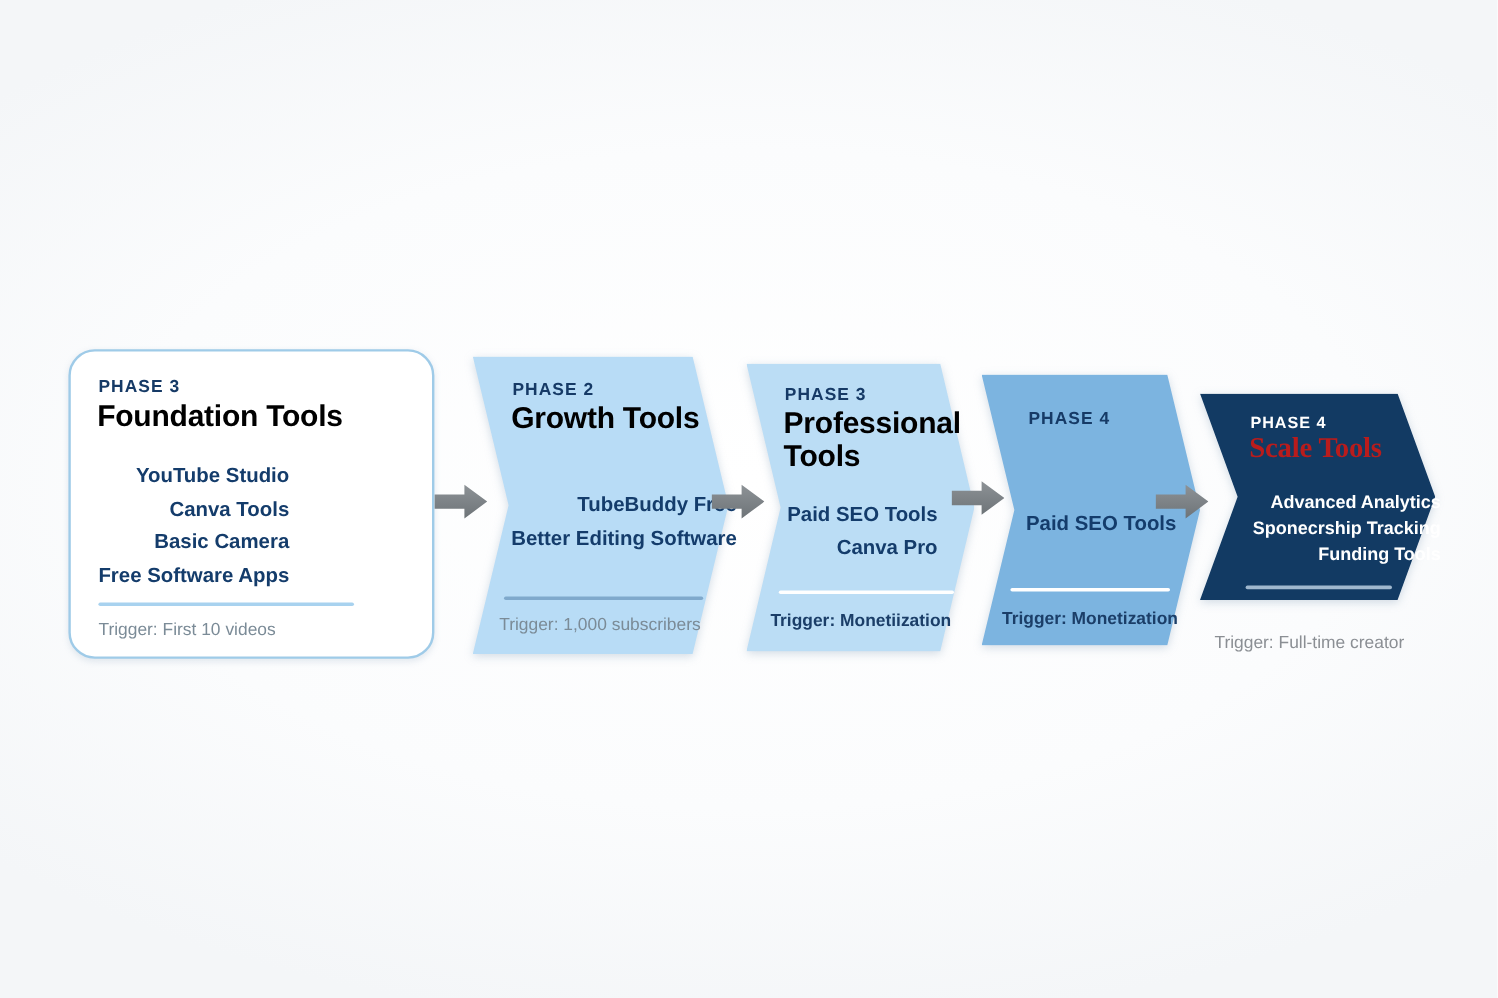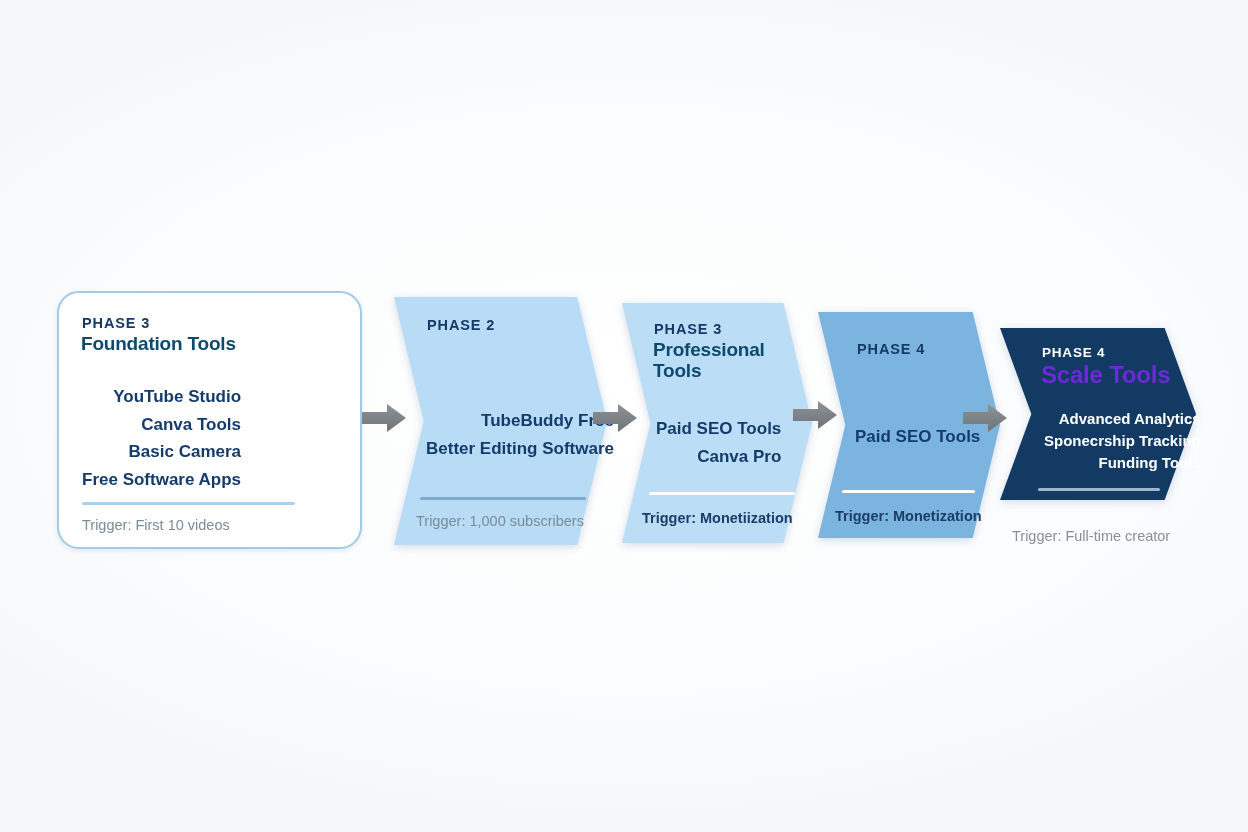--- a/index.html
+++ b/index.html
@@ -83,24 +83,24 @@
     position: absolute;
     font-size: 14.5px;
     font-weight: bold;
     letter-spacing: 0.06em;
     color: #163a66;
     white-space: nowrap;
   }
 
   .phase-title {
     position: absolute;
-    font-size: 19px;
+    font-size: 25px;
     font-weight: bold;
     line-height: 1.08;
-    color: #0c4a6e;
+    color: #000000;
     letter-spacing: -0.2px;
   }
 
   .tool-list {
     position: absolute;
     font-size: 17px;
     font-weight: bold;
     line-height: 1.62;
     color: #143c6b;
     white-space: nowrap;
@@ -119,21 +119,21 @@
     font-size: 14.5px;
     color: #7b8b97;
     white-space: nowrap;
   }
 
   
   .trigger.dark-on-blue { color: #1b3e68; font-weight: bold; }
   .divider.white { background: #ffffff; }
   .divider.softwhite { background: #cfe2f2; }
 
-  .phase-title.light { color: #6d28d9; }
+  .phase-title.light { color: #b91c1c; font-family: Liberation Serif, serif; }
   .phase-label.light { color: #ffffff; }
   .tool-list.light { color: #ffffff; }
   .trigger.gray-out { color: #8b8f94; }
 
   
   .arrow {
     position: absolute;
     width: 44px;
     height: 30px;
   }
@@ -176,20 +176,21 @@
     </div>
 
     <div class="phase" style="left:394px; top:297px; width:213px; height:248px;">
       <div class="phase-inner">
         <div class="shape-chevron">
           <div class="fill" style="background:#b8dcf6;
                clip-path: polygon(0% 0%, 86% 0%, 100% 50%, 86% 100%, 0% 100%, 14% 50%);"></div>
         </div>
         <div class="content">
           <div class="phase-label" style="left:33px; top:20px;">PHASE 2</div>
+          <div class="phase-title" style="left:32px; top:39px; width:185px;">Growth Tools</div>
           <div class="tool-list" style="left:32px; top:110px;">
             <div>TubeBuddy Free</div>
             <div>Better Editing Software</div>
           </div>
           <div class="divider" style="left:26px; top:200px; width:166px; background:#7fa9cc;"></div>
           <div class="trigger" style="left:22px; top:216px;">Trigger: 1,000 subscribers</div>
         </div>
       </div>
     </div>
 

